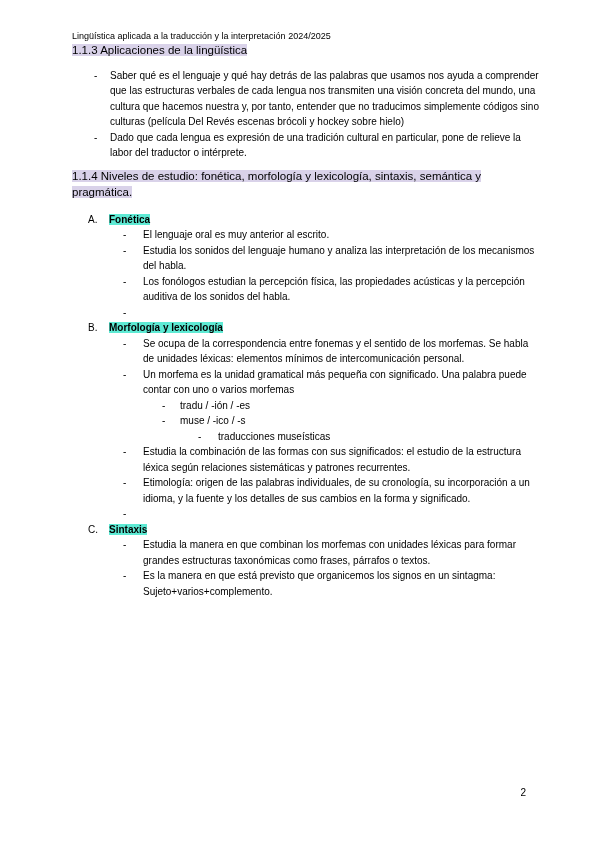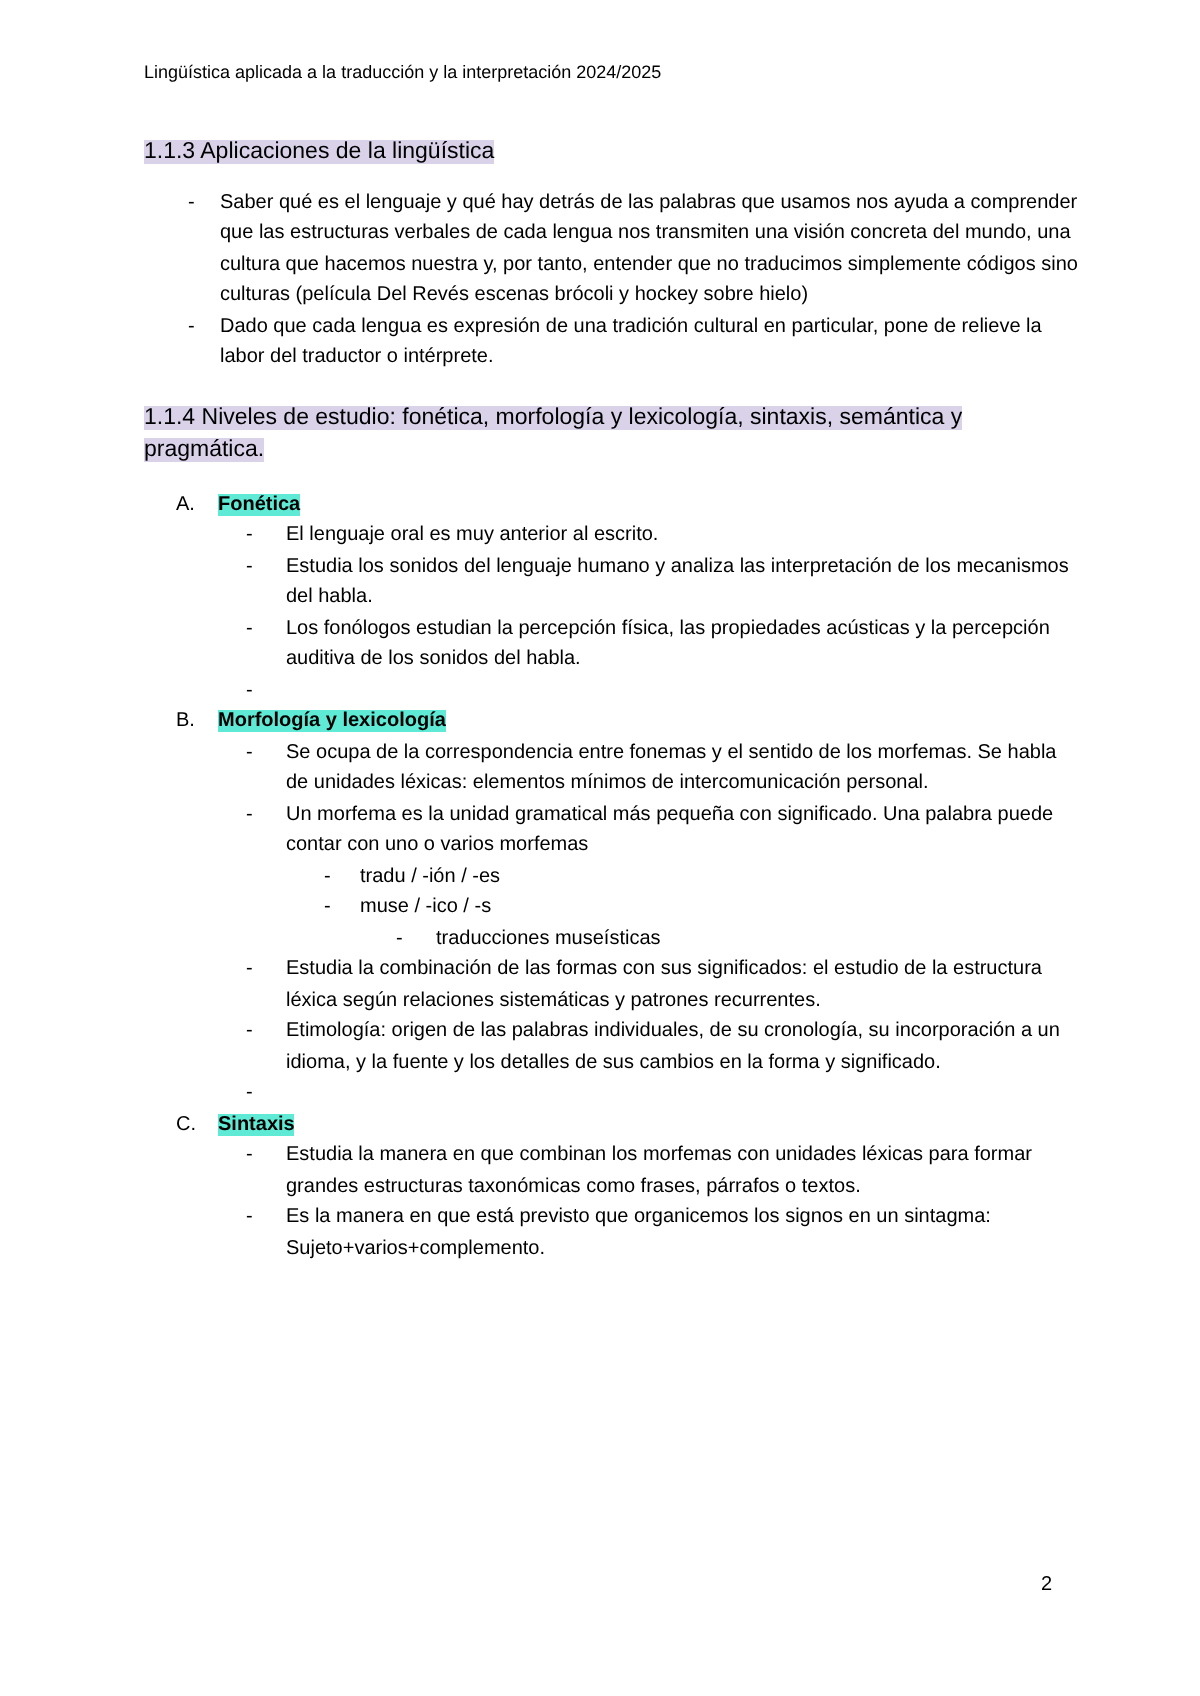--- a/index.html
+++ b/index.html
@@ -7,22 +7,22 @@
     position: relative;
     width: 600px;
     height: 848px;
     background: #ffffff;
     overflow: hidden;
     font-family: "Liberation Sans", "DejaVu Sans", sans-serif;
     color: #000000;
   }
   .content { position: absolute; left: 72px; top: 31px; width: 468px; }
   .header { font-size: 9px; line-height: 11px; }
-  .h1 { font-size: 11.5px; line-height: 16.5px; margin-top: 26px; }
-  .h1.h114 { margin-top: 14px; }
+  .h1 { font-size: 11.5px; line-height: 16.5px; }
+  .h1.h114 { margin-top: 7px; }
   .hl-p { background: #d9d2e9; }
   .hl-y { background: #5eead4; font-weight: bold; }
   .list { margin-top: 9px; }
   .lettered { margin-top: 11px; }
   .row { display: flex; font-size: 10px; line-height: 15.5px; }
   .m { flex: none; }
   .b1 { padding-left: 22px; }  .b1 > .m { width: 16px; }
   .lrow { padding-left: 16px; } .lrow > .m { width: 21px; }
   .b2 { padding-left: 51px; }  .b2 > .m { width: 20px; }
   .b3 { padding-left: 90px; }  .b3 > .m { width: 18px; }

